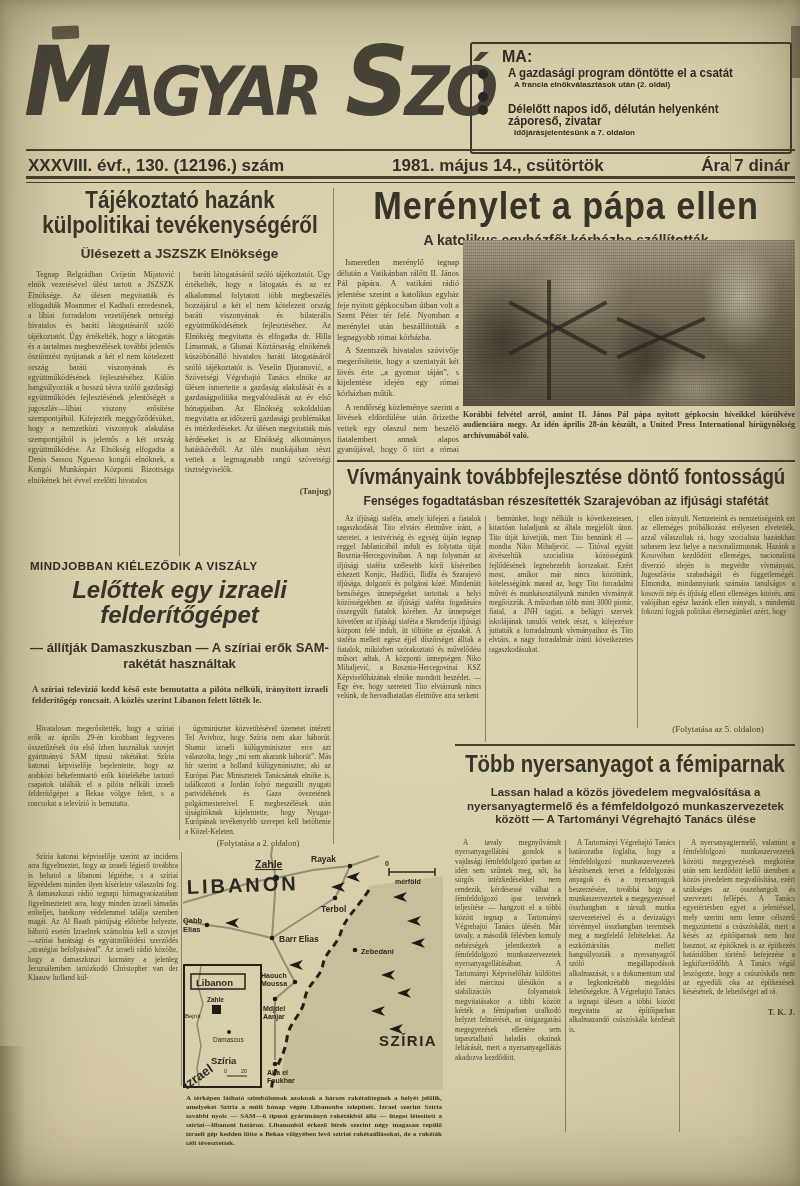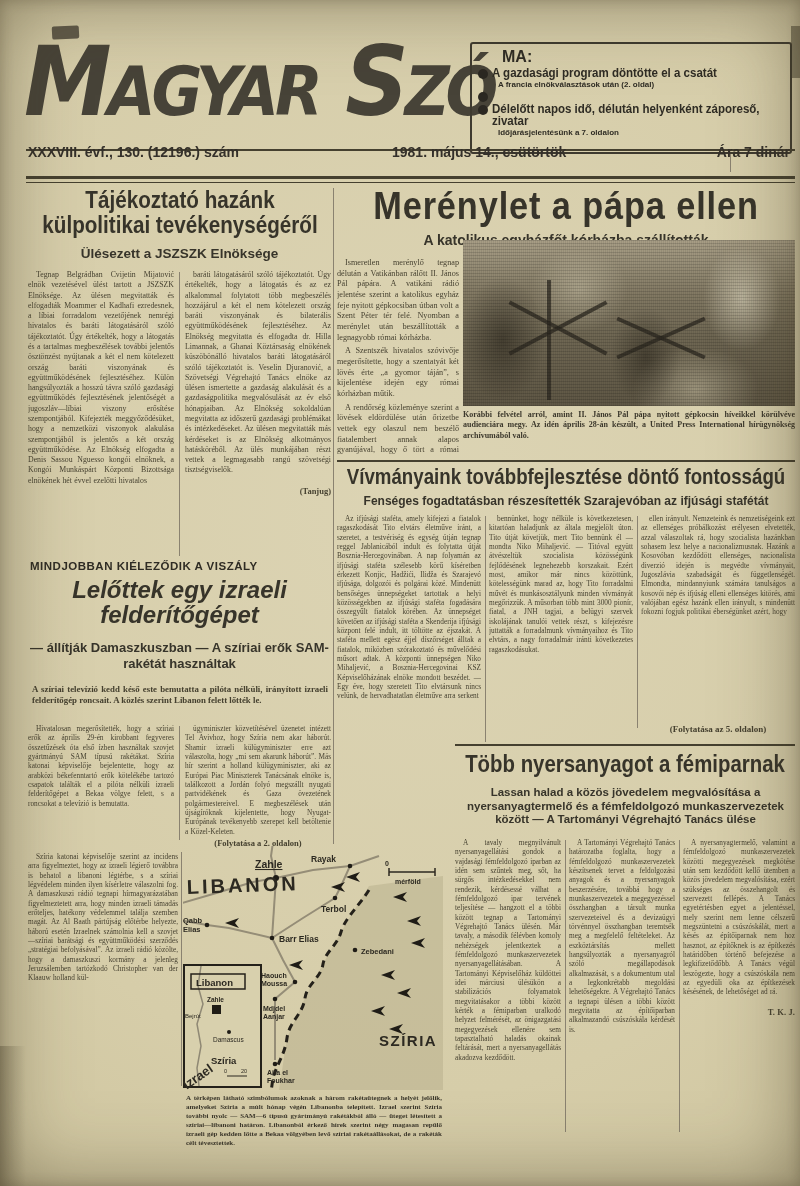--- a/index.html
+++ b/index.html
@@ -19,32 +19,32 @@
   .hr{background:#45402f}
   .vr{background:#8a8270;width:1px}
   
   .masthead{left:24px;top:22px;width:440px;height:118px;display:flex;align-items:center;
     font-family:"DejaVu Sans",sans-serif;font-weight:bold;font-style:italic;
     font-variant:small-caps;font-size:88px;letter-spacing:-4px;color:#474338;
     transform:scaleY(1.10);transform-origin:left center;white-space:nowrap}
   
   .ma-box{left:470px;top:42px;width:322px;height:112px;border:2px solid #3e3a2f;border-radius:3px;padding:4px 8px 4px 6px;box-sizing:border-box}
   .ma-title{font-size:16px;margin-left:24px;color:#2f2c24}
-  .ma-item{display:flex;gap:4px;margin-top:1px}
+  .ma-item{display:flex;gap:20px;margin-top:1px}
   .bullet{flex:0 0 10px;width:10px;height:10px;border-radius:50%;background:#2b2822;margin-top:2px}
   .ma-head{font-size:12px;line-height:1.05;color:#2f2c24;transform:scaleX(.96);transform-origin:left}
   .ma-sub{font-size:8px;line-height:1.15;color:#2f2c24;margin-left:6px}
   
-  .dl{top:144px;font-size:14px;color:#34302a;white-space:nowrap}
+  .dl{top:156px;font-size:17px;color:#34302a;white-space:nowrap}
   
   .col{overflow:hidden;text-align:justify;font-size:7.8px;line-height:1.32;color:#474231;word-spacing:.4px}
   .col p{margin:0 0 3px;text-indent:8px}
   .tiny{font-size:7.3px;line-height:1.28}
   .sign{text-align:right;font-weight:bold;font-size:8.5px;margin-top:10px}
-  .cont{font-weight:bold;font-size:8.5px;text-align:center}
+  .cont{font-weight:normal;font-size:8.5px;text-align:center}
   .lead{font-weight:bold;font-size:8.8px;line-height:1.3;text-align:justify;overflow:hidden}
   .kicker{font-size:11.5px;letter-spacing:.5px;color:#2f2c24}
   .headline{color:#37342a;line-height:1.04}
   
   .photo{left:463px;top:240px;width:332px;height:166px;overflow:hidden;
     background:linear-gradient(180deg,#a89e86 0%,#968d76 16%,#837a64 32%,#6f6753 58%,#5f5745 100%)}
   .ph-blobs{position:absolute;inset:0;background:
     radial-gradient(60px 90px at 12% 60%,rgba(30,26,18,.50),transparent 70%),
     radial-gradient(70px 60px at 35% 30%,rgba(235,228,200,.35),transparent 70%),
     radial-gradient(50px 70px at 55% 70%,rgba(30,26,18,.45),transparent 70%),

